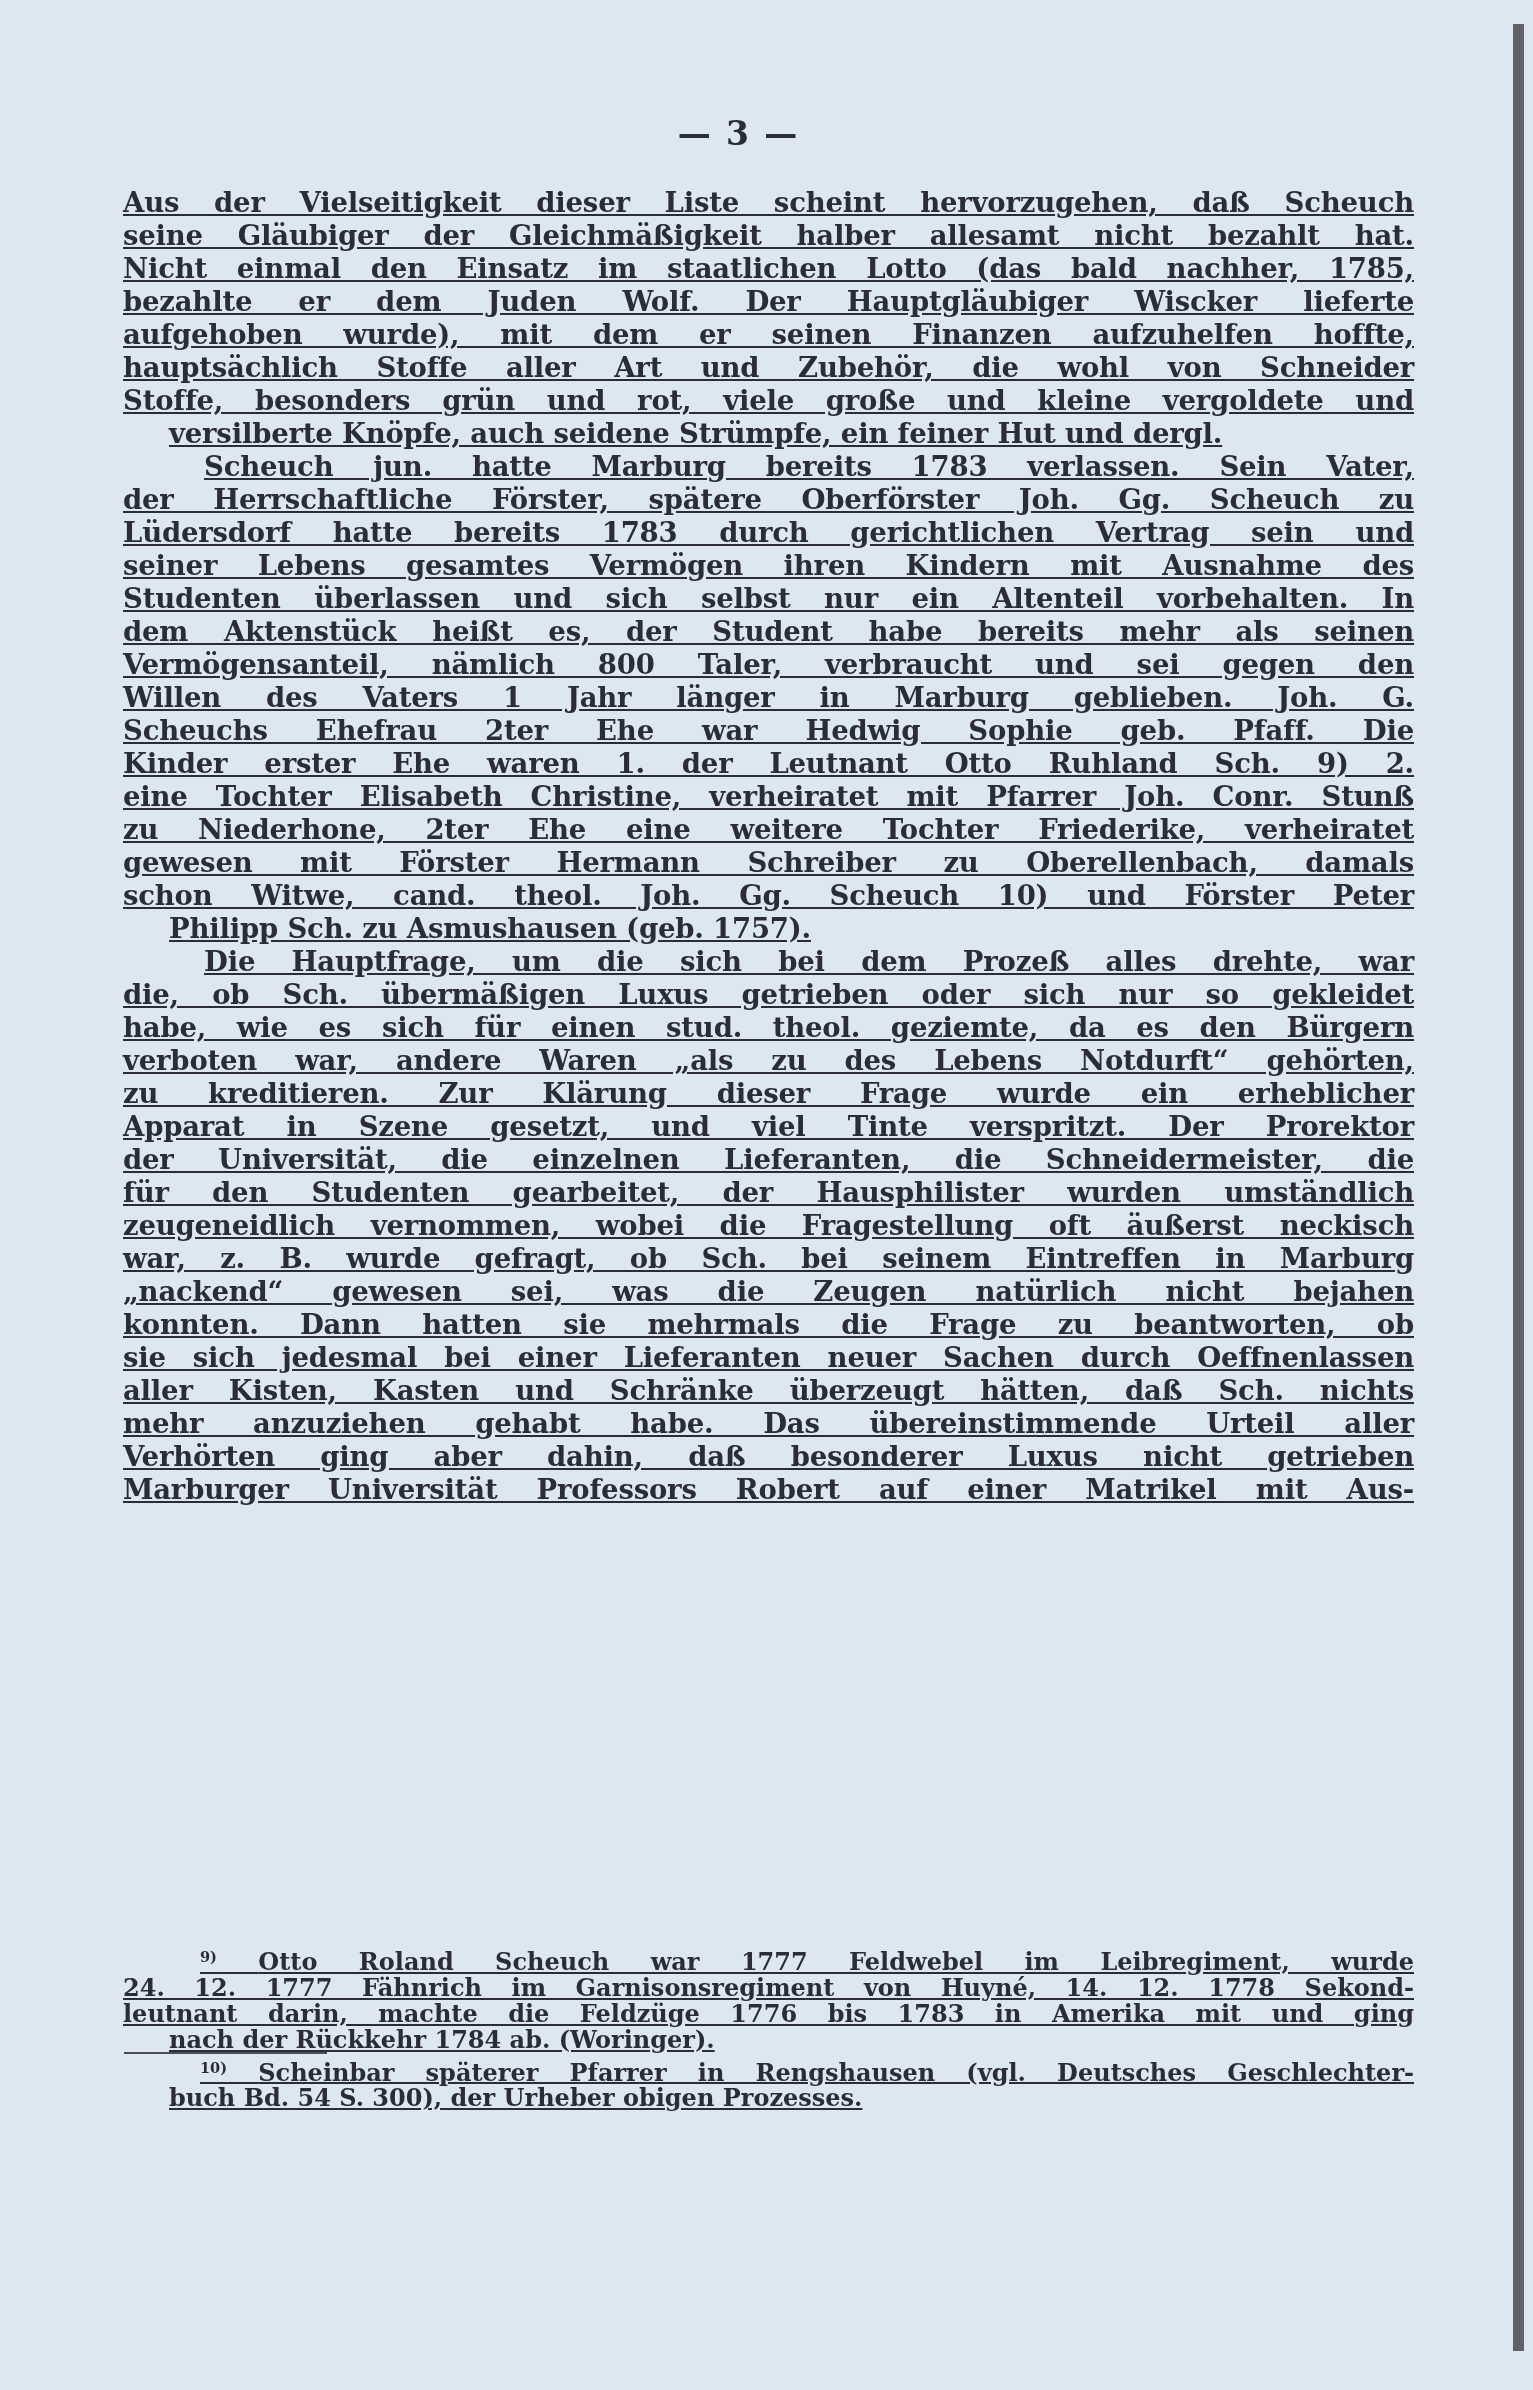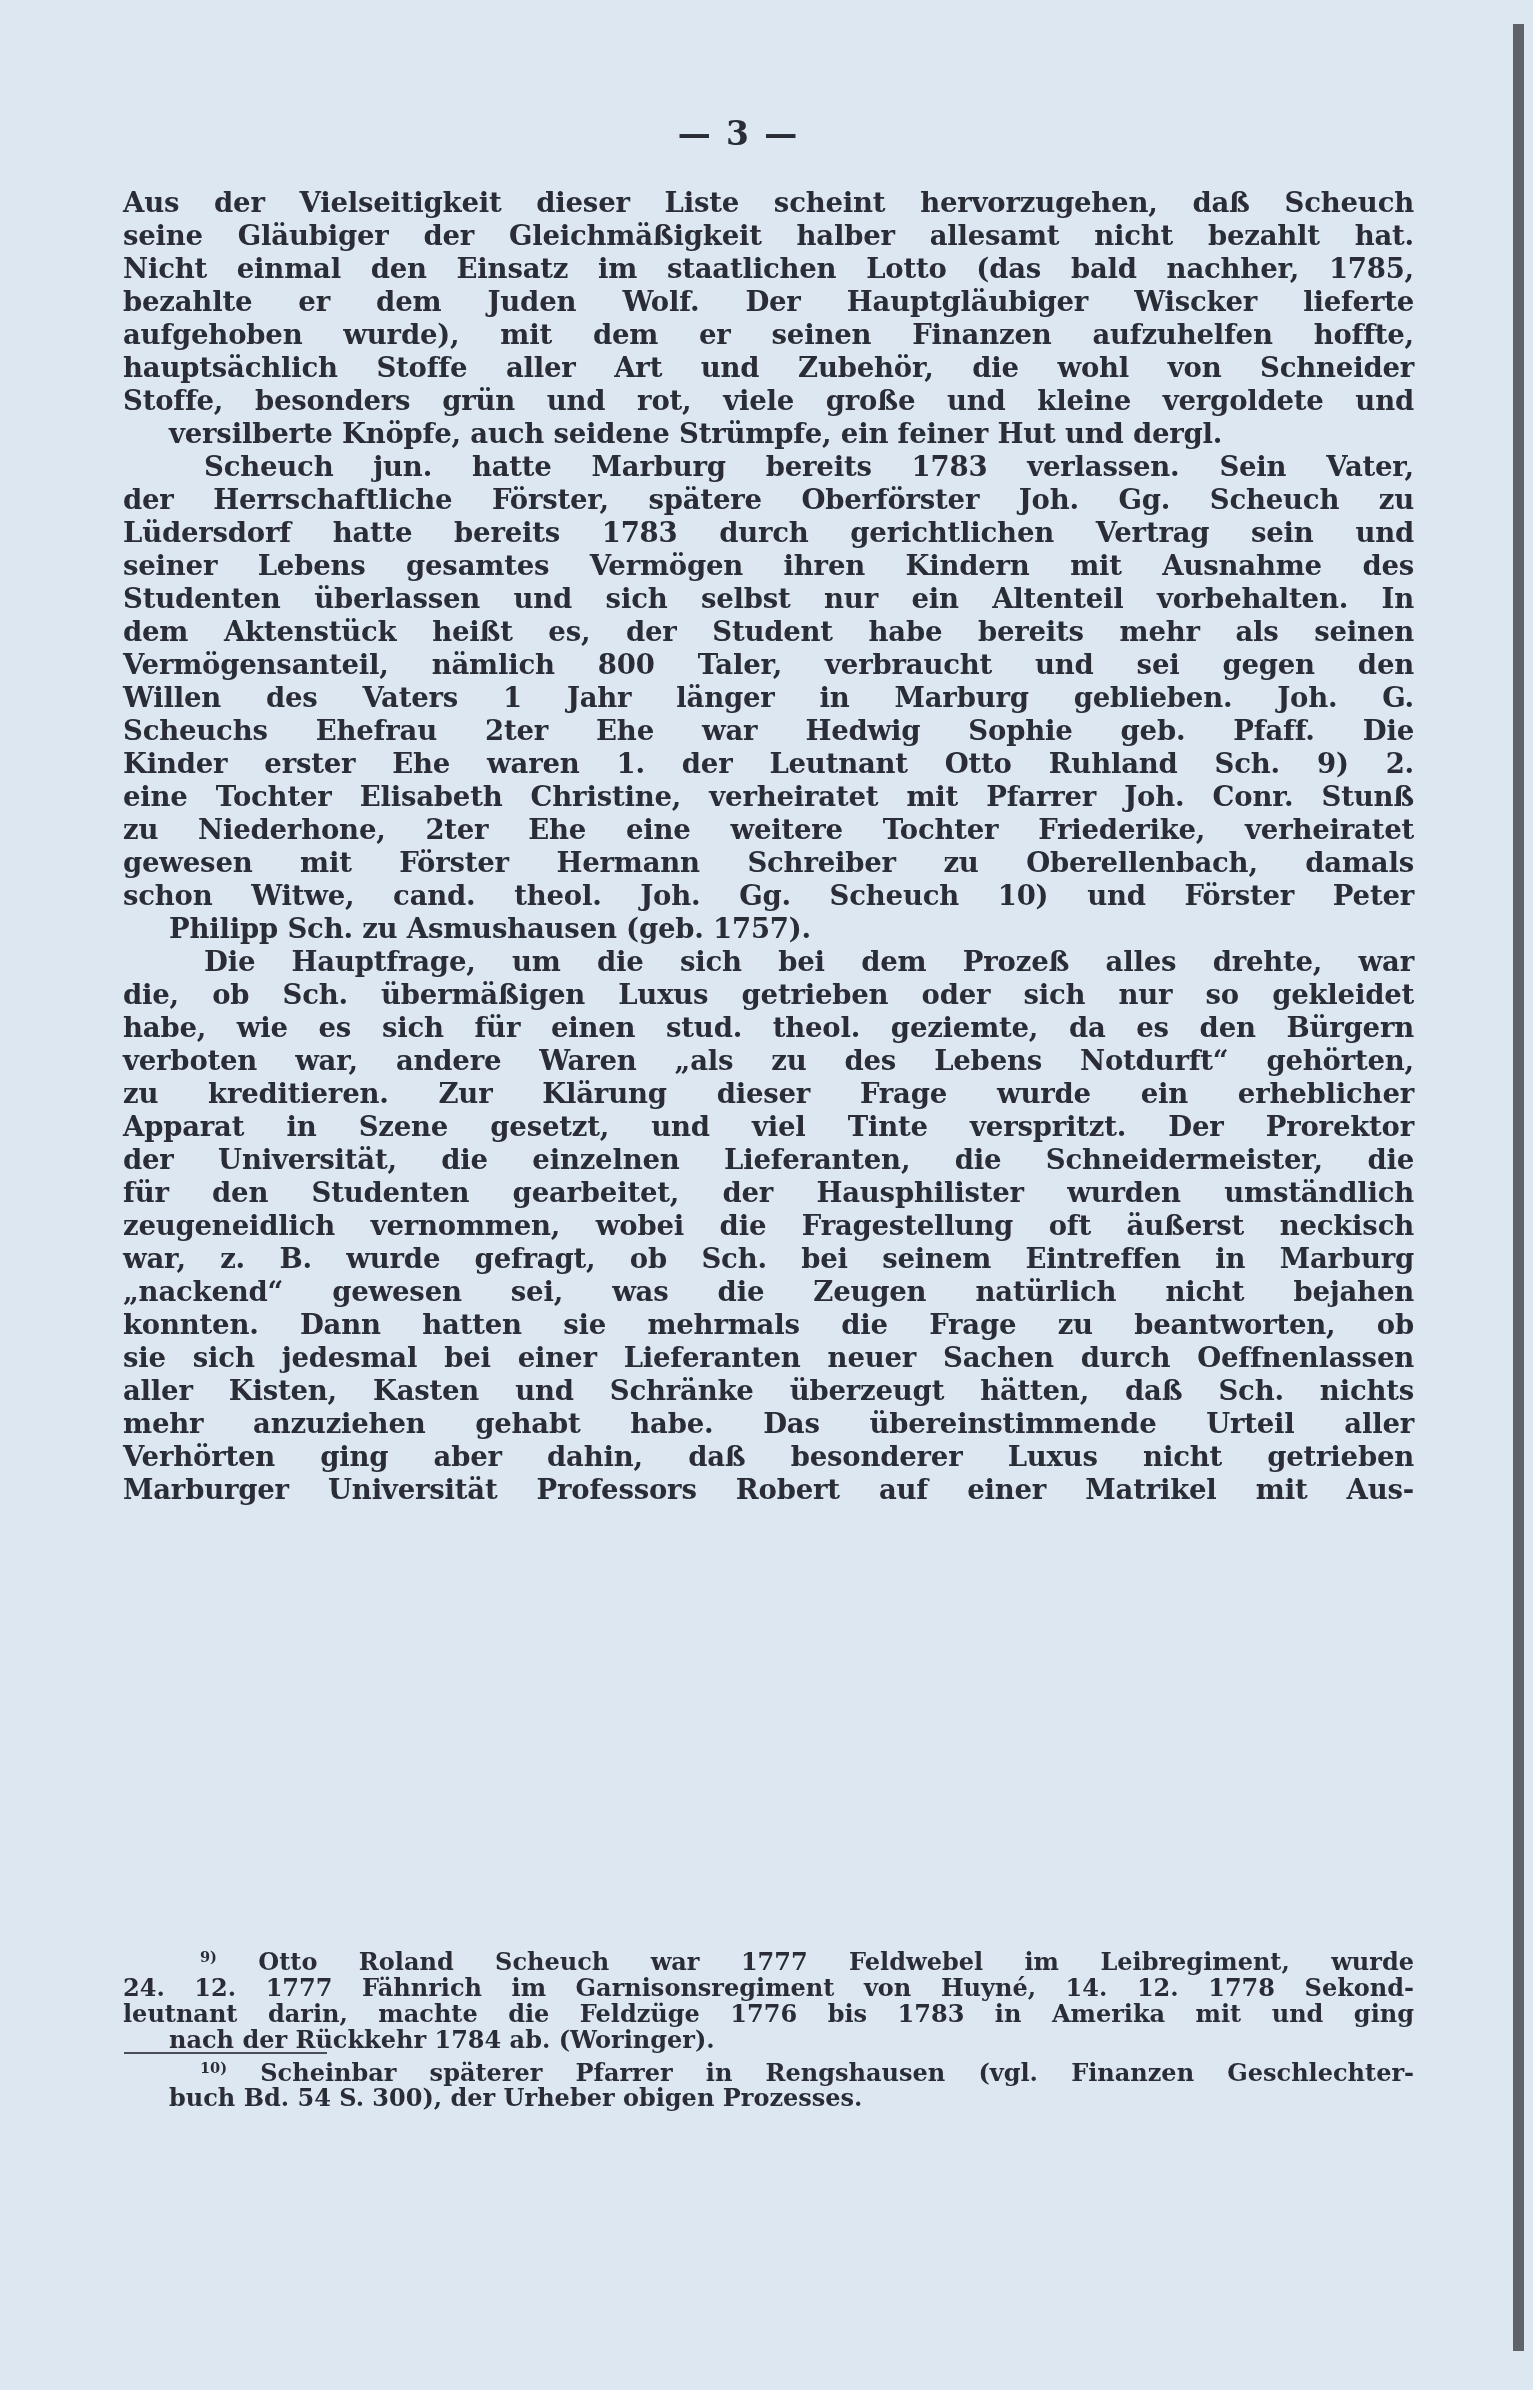--- a/index.html
+++ b/index.html
@@ -22,21 +22,21 @@
     font-size: 33px; font-weight: bold; letter-spacing: 1.9px;
   }
   .body-text {
     position: absolute; left: 123px; top: 186px; width: 1291px;
     font-size: 27.5px; line-height: 33px;
     text-align: justify;
     font-weight: bold;
     letter-spacing: -0.2px;
   }
   .body-text p { margin: 0; text-indent: 0; }
-  .line { display: block; text-align: justify; text-align-last: justify; white-space: nowrap; }
+  .line { display: block; text-align: justify; text-align-last: justify; white-space: nowrap; text-decoration: underline; }
   .line.last { text-align-last: left; margin-left: 46px; }
   .footnote-rule {
     position: absolute; left: 124px; top: 2052px;
     width: 203px; height: 1.9px; background: #4a4d55;
   }
   .footnotes {
     position: absolute; left: 123px; top: 1944px; width: 1291px;
     font-size: 24px; line-height: 26px; font-weight: bold;
   }
   .fn { margin: 0 0 1.9px 0; }
@@ -102,17 +102,17 @@
 <div class="footnote-rule"></div>
 
 <div class="footnotes">
   <div class="fn">
     <span class="line" style="padding-left:77px"><sup class="ref">9)</sup> <span>Otto Roland Scheuch war 1777 Feldwebel im Leibregiment, wurde</span></span>
     <span class="line">24. 12. 1777 Fähnrich im Garnisonsregiment von Huyné, 14. 12. 1778 Sekond-</span>
     <span class="line">leutnant darin, machte die Feldzüge 1776 bis 1783 in Amerika mit und ging</span>
     <span class="line last">nach der Rückkehr 1784 ab. (Woringer).</span>
   </div>
   <div class="fn">
-    <span class="line" style="padding-left:77px"><sup class="ref">10)</sup> <span>Scheinbar späterer Pfarrer in Rengshausen (vgl. Finanzen Geschlechter-</span></span>
+    <span class="line" style="padding-left:77px"><sup class="ref">10)</sup> <span>Scheinbar späterer Pfarrer in Rengshausen (vgl. Deutsches Geschlechter-</span></span>
     <span class="line last">buch Bd. 54 S. 300), der Urheber obigen Prozesses.</span>
   </div>
 </div>
 
 
 </body></html>

